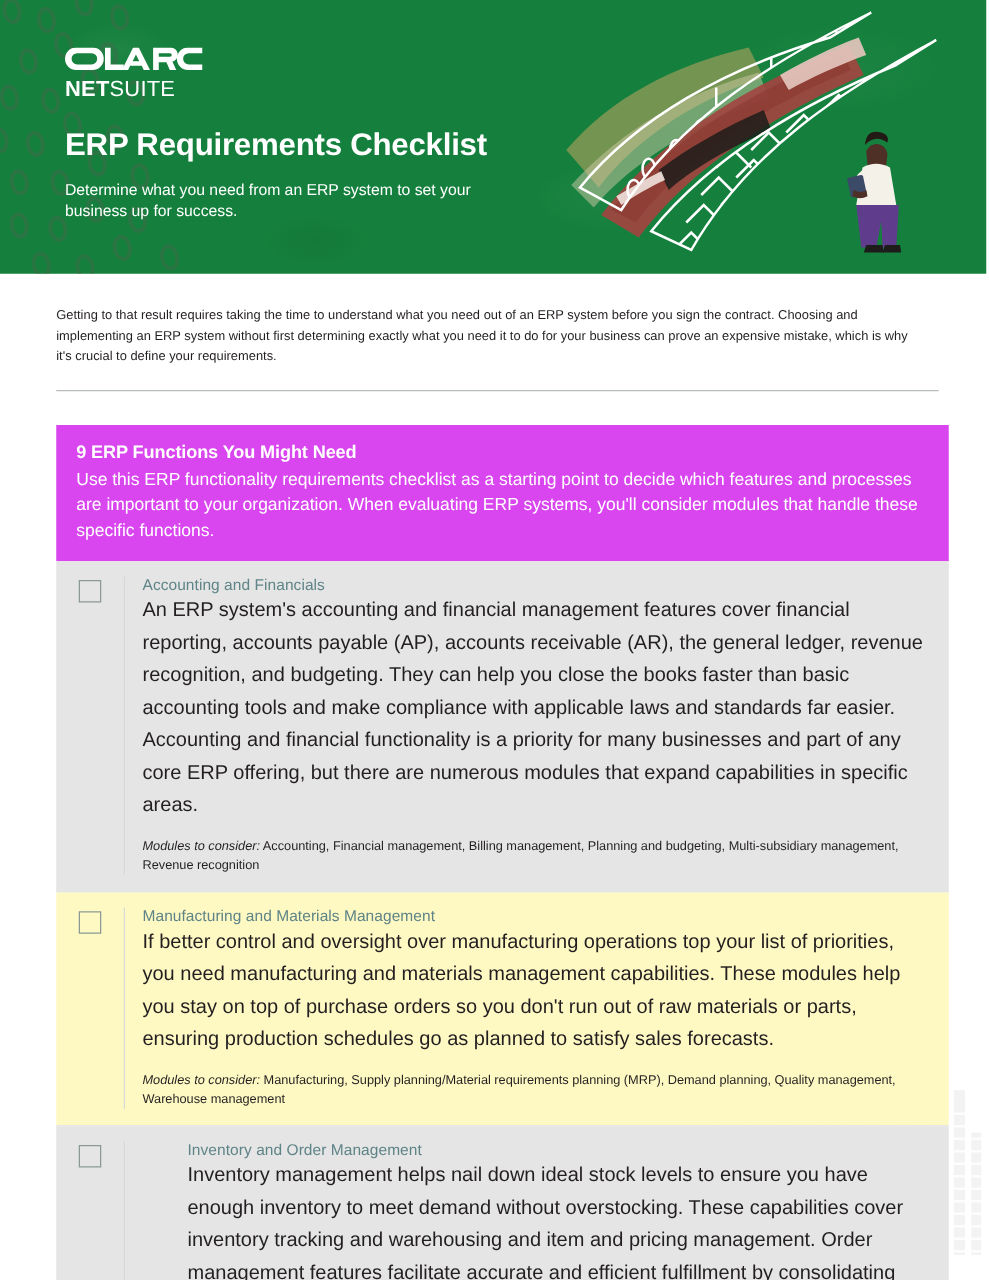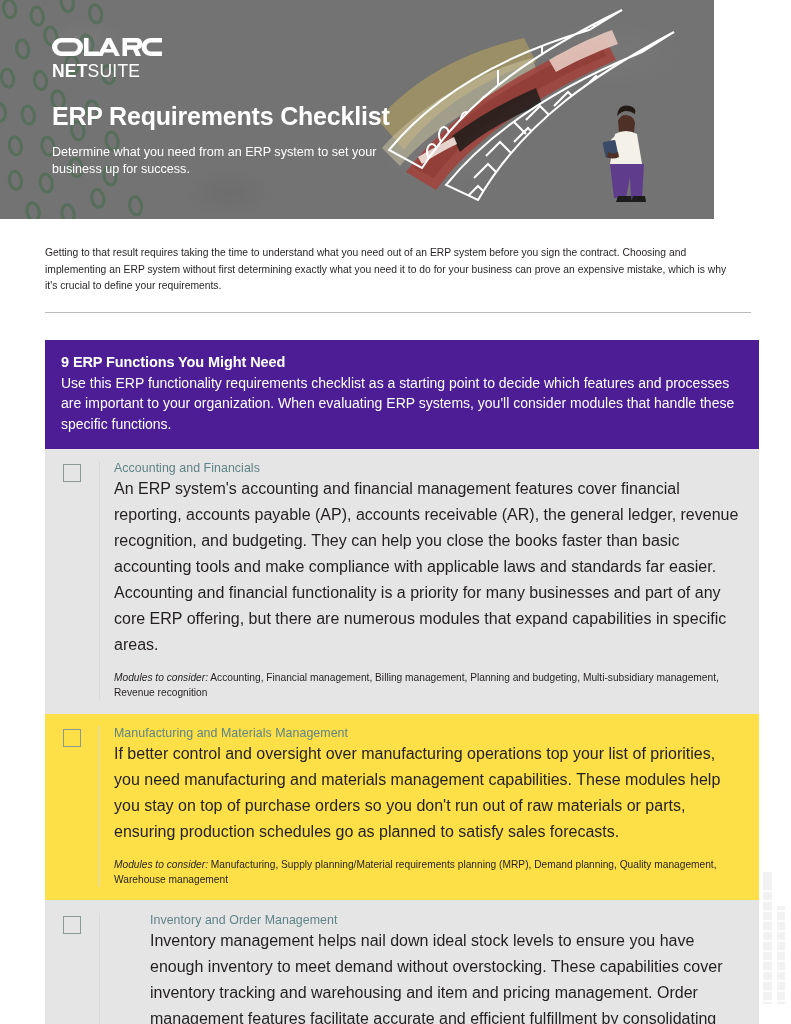--- a/index.html
+++ b/index.html
@@ -12,23 +12,23 @@
     height: 1024px;
     font-family: "Liberation Sans", sans-serif;
     color: #231f20;
     overflow: hidden;
     position: relative;
   }
 
   
   .hero {
     position: relative;
-    width: 714px;
+    width: 789px;
     height: 219px;
-    background: #737373;
+    background: #15803d;
     overflow: hidden;
   }
   .hero-texture {
     position: absolute;
     inset: 0;
     background-image:
       radial-gradient(ellipse 60px 30px at 12% 18%, rgba(255,255,255,0.045), transparent 70%),
       radial-gradient(ellipse 90px 40px at 62% 72%, rgba(255,255,255,0.04), transparent 70%),
       radial-gradient(ellipse 70px 35px at 32% 88%, rgba(0,0,0,0.05), transparent 70%),
       radial-gradient(ellipse 120px 50px at 85% 25%, rgba(255,255,255,0.03), transparent 70%);
@@ -111,21 +111,21 @@
   }
 
   
   .card {
     margin: 27px 0 0 45px;
     width: 714px;
     position: relative;
     z-index: 2;
   }
   .card-header {
-    background: #4c1d95;
+    background: #d946ef;
     padding: 14px 16px 15px 16px;
   }
   .card-header h2 {
     margin: 0;
     font-size: 14.5px;
     font-weight: 700;
     color: #ffffff;
     letter-spacing: -0.1px;
   }
   .card-header p {
@@ -136,21 +136,21 @@
     font-weight: 400;
   }
 
   .row {
     display: flex;
     align-items: flex-start;
     border-bottom: 1px solid #e3e6e4;
     background: #e5e5e5;
     padding: 12px 0 13px 0;
   }
-  .row.alt { background: #fde047; }
+  .row.alt { background: #fef9c3; }
   .row:last-child { border-bottom: 1px solid #e3e6e4; gap: 36px; }
 
   .row-check {
     width: 54px;
     flex: 0 0 54px;
     display: flex;
     justify-content: center;
     padding-top: 3px;
     border-right: 1px solid #d7dbd8;
     align-self: stretch;

